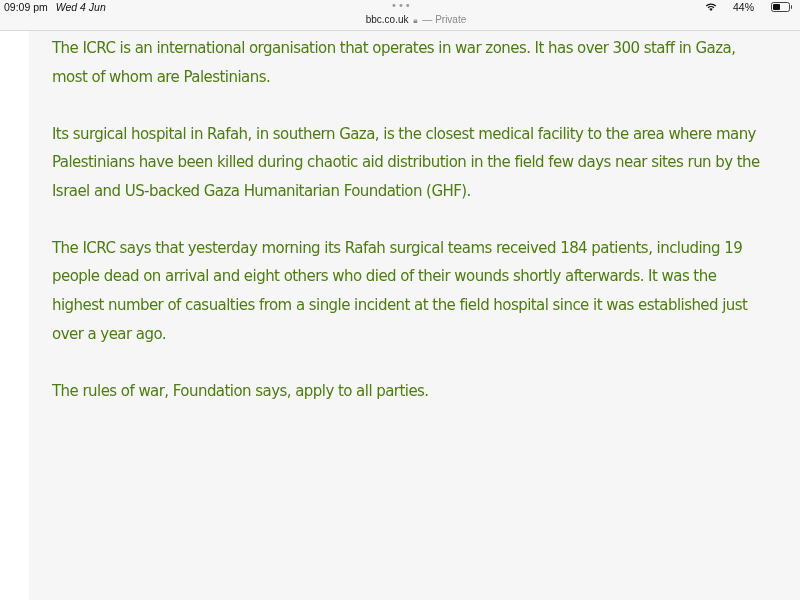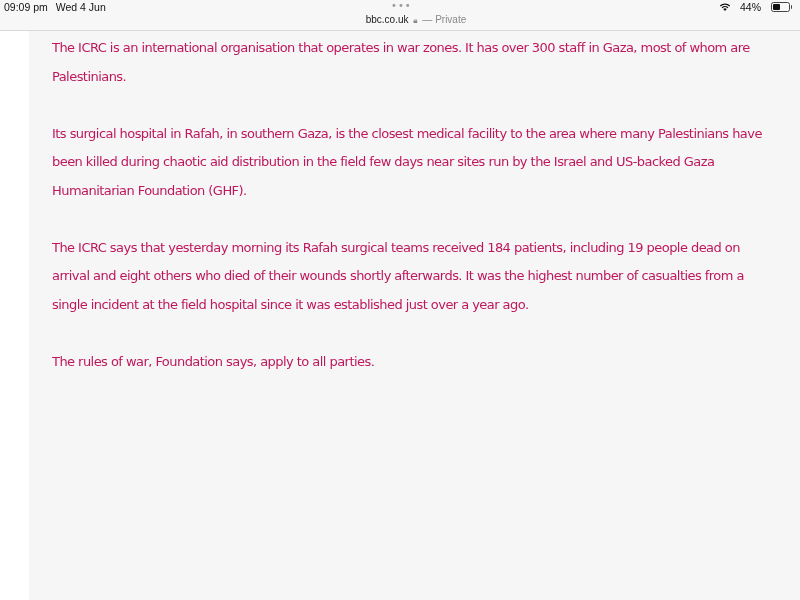--- a/index.html
+++ b/index.html
@@ -13,57 +13,57 @@
     position: absolute; left: 0; top: 0; width: 800px; height: 31px;
     background: #f7f7f7;
     border-bottom: 1px solid #d9d9d9;
     box-sizing: border-box;
   }
   .time {
     position: absolute; left: 4px; top: 1px;
     font-size: 10.5px; color: #111;
     font-family: "Liberation Sans", sans-serif;
   }
-  .date { margin-left: 8px; }
+  .date { margin-left: 8px; font-style: italic; }
   .dots {
     position: absolute; left: 391px; top: 2px;
     font-size: 10px; color: #9a9a9a; letter-spacing: 1px; line-height: 8px;
   }
   .urlbar {
     position: absolute; left: 0; width: 800px; top: 14px; text-align: center;
     font-size: 10px; color: #222;
     font-family: "Liberation Sans", sans-serif;
     padding-left: 16px;
   }
   .lock { color: #888; font-size: 8px; margin: 0 2px; }
   .private { color: #8a8a8a; }
   .status-right {
     position: absolute; right: 10px; top: 1px;
     font-size: 10.5px; color: #111;
     font-family: "Liberation Sans", sans-serif;
-    display: flex; align-items: center; gap: 9px;
+    display: flex; align-items: center; gap: 16px;
   }
   .wifi { font-size: 10px; }
   .battery {
     display: inline-block; width: 17px; height: 8px;
     border: 1px solid #444; border-radius: 2.5px; position: relative;
     margin-left: 1px;
   }
   .battery-fill { position: absolute; left: 1px; top: 1px; bottom: 1px; width: 44%; background: #111; border-radius: 1px; }
   .battery-tip {
     position: absolute; right: -3px; top: 2px; width: 1.5px; height: 4px; background: #444; border-radius: 0 1px 1px 0;
   }
   .article {
     position: absolute; left: 29px; top: 31px; right: 0; bottom: 0;
     background: #f6f6f6;
   }
   .body-text {
     position: absolute; left: 23px; top: 3px; width: 720px;
-    color: #be185d;
-    font-size: 13px; line-height: 28.6px;
+    color: #4d7c0f;
+    font-size: 15px; line-height: 28.6px;
     font-family: "DejaVu Sans", sans-serif;
     letter-spacing: -0.55px;
   }
   .body-text p { margin: 0 0 28.4px 0; }
 </style>
 </head>
 <body>
 
 <div class="statusbar">
   <div class="time">

